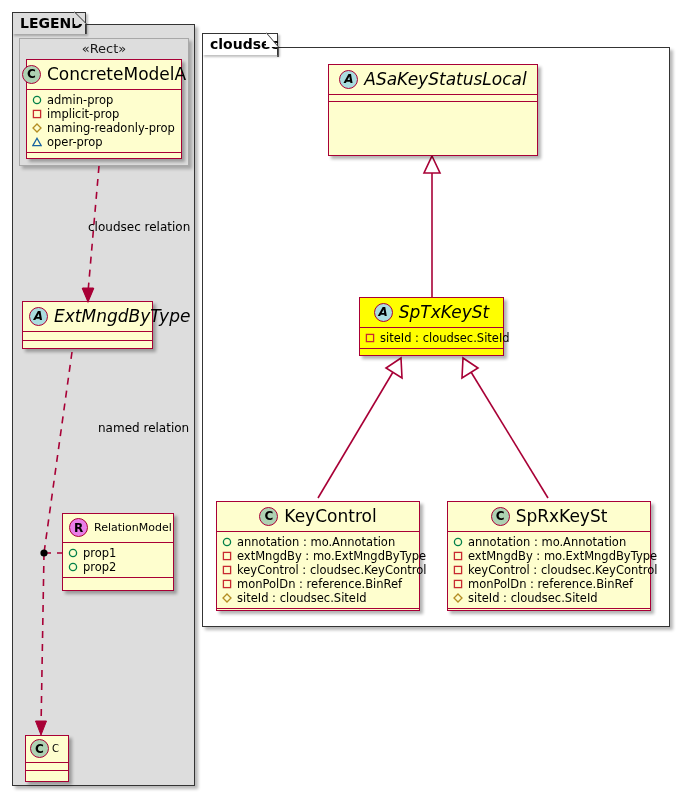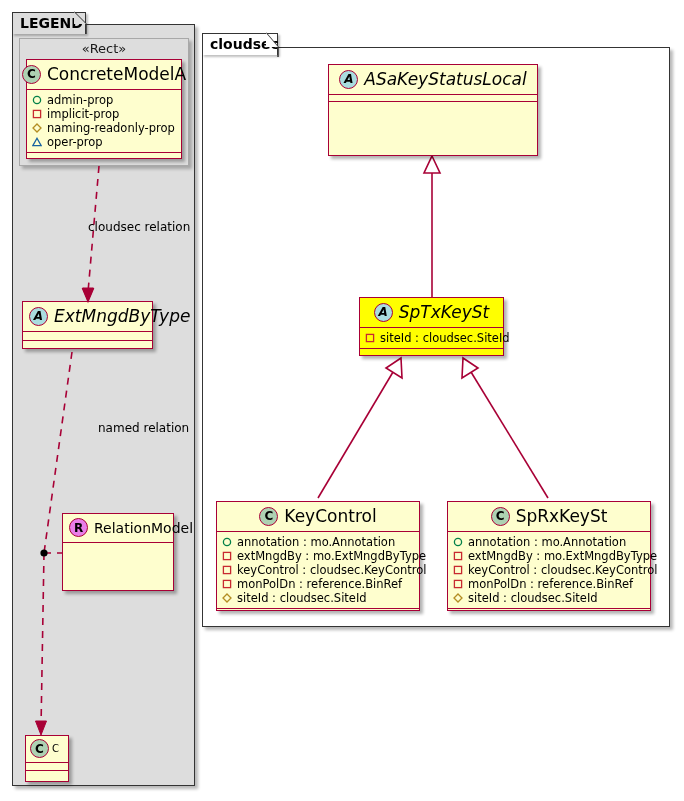--- a/index.html
+++ b/index.html
@@ -44,21 +44,21 @@
   }
   .cls.hl{background:#FFFF00;}
   .cls-head{
     display:flex;align-items:center;justify-content:center;
     gap:6px;padding:4px 8px 5px 8px;
     border-bottom:1.5px solid #A80036;
     white-space:nowrap;
   }
   .cls-name{font-size:17px;color:#000;}
   .cls-name.abstract{font-style:italic;}
-  .cls-name.small{font-size:14px;}
+  .cls-name.small{font-size:11px;}
   .cls-attrs{
     padding:3px 6px 3px 5px;
     border-bottom:1.5px solid #A80036;
   }
   .cls-attrs.empty{padding:0;height:8px;}
   .cls-foot{height:8px;}
   .attr{
     display:flex;align-items:center;gap:5px;
     font-size:11.5px;color:#000;line-height:14px;white-space:nowrap;
   }
@@ -149,20 +149,38 @@
     </div>
     <div class="cls-attrs empty"></div>
     <div class="cls-foot"></div>
   </div>
 
   <div class="cls" style="left:62px;top:513px;width:112px;height:78px;">
     <div class="cls-head" style="justify-content:flex-start;padding-left:6px;">
       <span class="badge r">R</span>
       <span class="cls-name small">RelationModel</span>
     </div>
+    <div class="cls-attrs">
+      <div class="attr">
+        <span class="g">
+            <svg width="10" height="10">
+              <circle cx="5" cy="5" r="3.6" fill="none" stroke="#038048" stroke-width="1.3"></circle>
+            </svg>
+          </span>
+        <span>prop1</span>
+      </div>
+      <div class="attr">
+        <span class="g">
+            <svg width="10" height="10">
+              <circle cx="5" cy="5" r="3.6" fill="none" stroke="#038048" stroke-width="1.3"></circle>
+            </svg>
+          </span>
+        <span>prop2</span>
+      </div>
+    </div>
     <div class="cls-foot"></div>
   </div>
 
   <div class="cls" style="left:25px;top:735px;width:44px;height:47px;">
     <div class="cls-head" style="justify-content:flex-start;padding:3px 4px 4px 4px;gap:3px;">
       <span class="badge c">C</span>
       <span class="cls-name" style="font-size:10px;">C</span>
     </div>
     <div class="cls-attrs empty" style="height:7px;"></div>
     <div class="cls-foot" style="height:7px;"></div>

